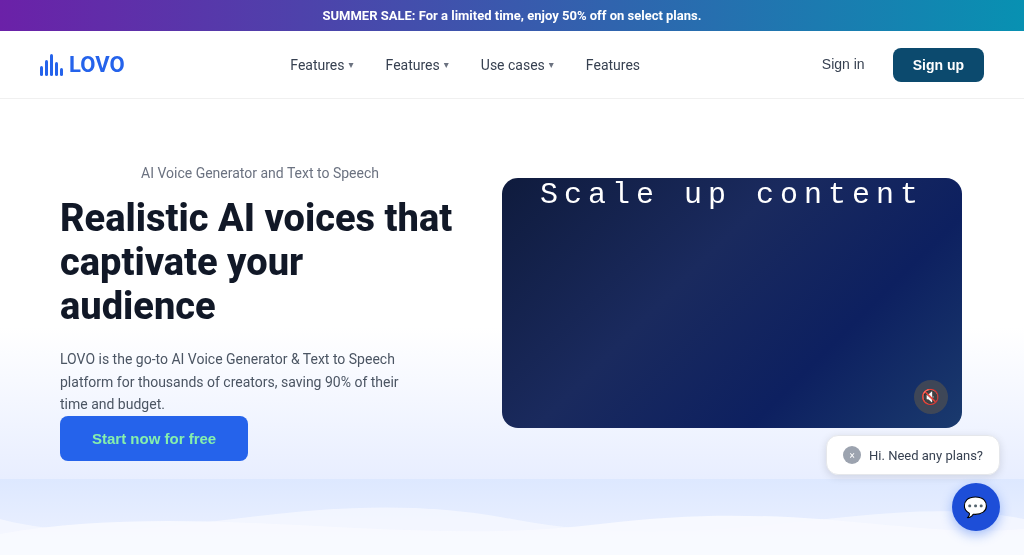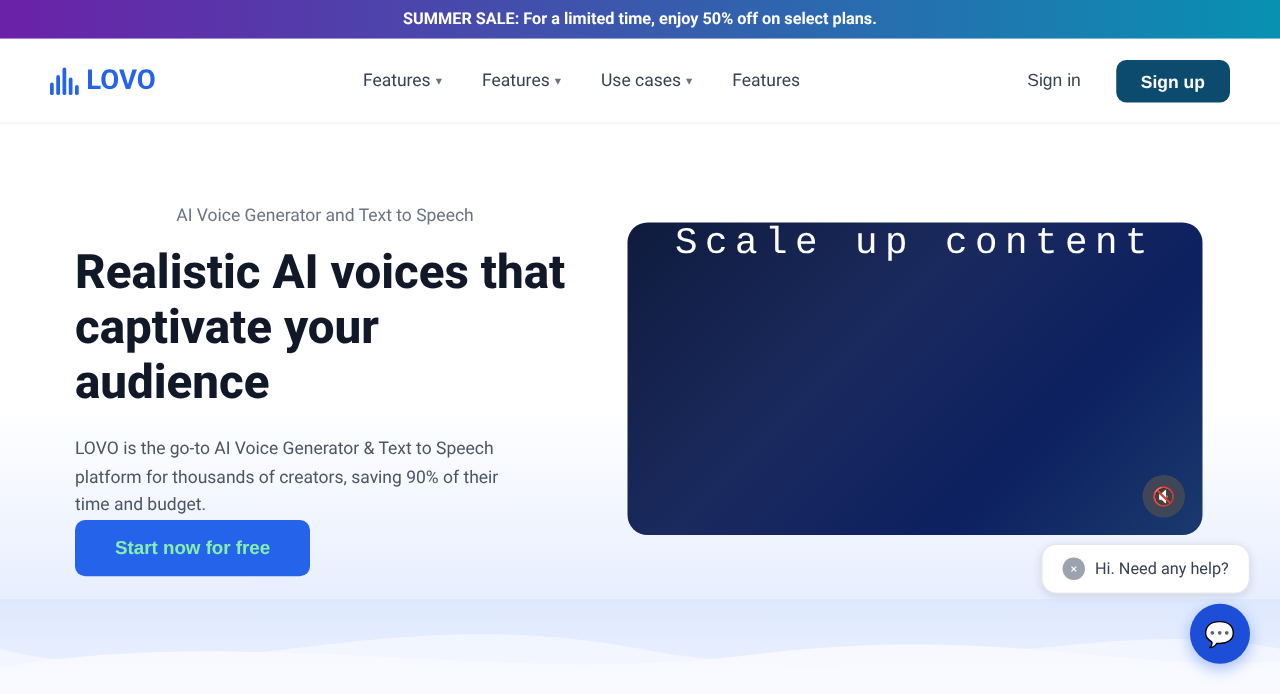--- a/index.html
+++ b/index.html
@@ -312,18 +312,18 @@
     <path d="M0,40 C150,80 300,0 512,40 C724,80 874,10 1024,40 L1024,80 L0,80 Z" fill="#f8faff" opacity="0.7"></path>
     <path d="M0,55 C200,20 400,70 600,45 C800,20 900,60 1024,50 L1024,80 L0,80 Z" fill="#f8faff" opacity="0.9"></path>
   </svg>
 </div>
 
 <div class="chat-widget">
   <div class="chat-bubble">
     <div class="chat-close">
       <span>×</span>
     </div>
-    <span>Hi. Need any help?</span>
+    <span>Hi. Need any plans?</span>
   </div>
   <div class="chat-btn">
     <span>💬</span>
   </div>
 </div>
 
 </body></html>

